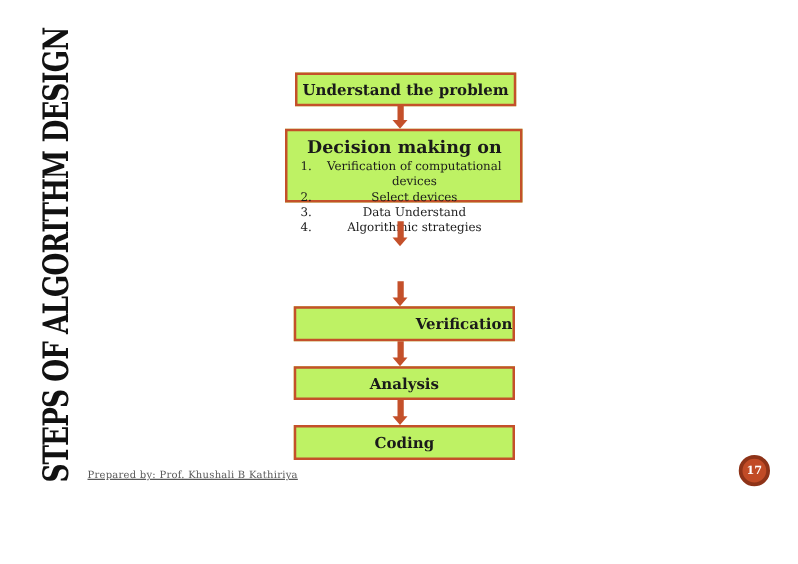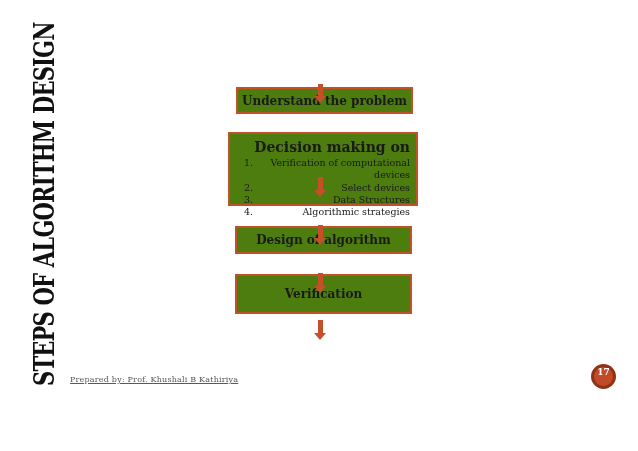--- a/index.html
+++ b/index.html
@@ -23,40 +23,39 @@
     font-weight:700;
     letter-spacing:-1px;
     color:#111111;
     line-height:38px;
   }
   
   .fbox{
     position:absolute;
     box-sizing:border-box;
     border:2px solid #C4502A;
-    background:#4d7c0f;
+    background:#bef264;
     display:flex;
     align-items:center;
     justify-content:center;
     text-align:center;
     color:#1A1A1A;
     font-weight:700;
     font-size:12px;
-    margin-top:29px;
   }
   #box1{left:236px;top:58px;width:177px;height:27px;}
   #box3{left:235px;top:197px;width:177px;height:28px;}
-  #box4{left:235px;top:245px;width:177px;height:40px;}
+  #box4{left:235px;top:245px;width:177px;height:28px;justify-content:flex-end;}
   #box5{left:235px;top:293px;width:177px;height:27px;}
   #box6{left:235px;top:340px;width:177px;height:28px;}
   
   #box2{
-    left:228px;top:103px;width:190px;height:74px;
+    left:228px;top:103px;width:190px;height:59px;
     display:block;
-    text-align:right;
+    text-align:center;
     padding:5px 6px 0 7px;
     font-weight:400;
   }
   #box2 .dm-title{
     font-size:14px;
     font-weight:700;
     line-height:16px;
     margin-bottom:2px;
     color:#1A1A1A;
   }
@@ -98,21 +97,21 @@
   
   .page-badge{
     position:absolute;
     left:591px;top:364px;
     width:25px;height:25px;
     box-sizing:border-box;
     border-radius:50%;
     background:#C14B26;
     border:3px solid #8E3318;
     display:flex;
-    align-items:flex-start;
+    align-items:center;
     justify-content:center;
     color:#ffffff;
     font-size:9px;
     font-weight:700;
     font-family:"DejaVu Serif", serif;
   }
 </style>
 </head>
 <body>
 
@@ -134,57 +133,60 @@
     <div class="dm-row">
       <span class="dm-num">1.</span>
       <span class="dm-text">Verification of computational devices</span>
     </div>
     <div class="dm-row">
       <span class="dm-num">2.</span>
       <span class="dm-text">Select devices</span>
     </div>
     <div class="dm-row">
       <span class="dm-num">3.</span>
-      <span class="dm-text">Data Structures</span>
+      <span class="dm-text">Data Understand</span>
     </div>
     <div class="dm-row">
       <span class="dm-num">4.</span>
       <span class="dm-text">Algorithmic strategies</span>
     </div>
   </div>
 
   <div class="arrow" id="arrow2">
     <div class="stem"></div>
     <div class="head"></div>
   </div>
 
-  <div class="fbox" id="box3">
-    <span>Design of algorithm</span>
-  </div>
 
   <div class="arrow" id="arrow3">
     <div class="stem"></div>
     <div class="head"></div>
   </div>
 
   <div class="fbox" id="box4">
     <span>Verification</span>
   </div>
 
   <div class="arrow" id="arrow4">
     <div class="stem"></div>
     <div class="head"></div>
   </div>
 
+  <div class="fbox" id="box5">
+    <span>Analysis</span>
+  </div>
 
   <div class="arrow" id="arrow5">
     <div class="stem"></div>
     <div class="head"></div>
   </div>
 
+  <div class="fbox" id="box6">
+    <span>Coding</span>
+  </div>
 
   <div class="footer">Prepared by: Prof. Khushali B Kathiriya</div>
 
   <div class="page-badge">
     <span>17</span>
   </div>
 
 </div>
 
 </body></html>

